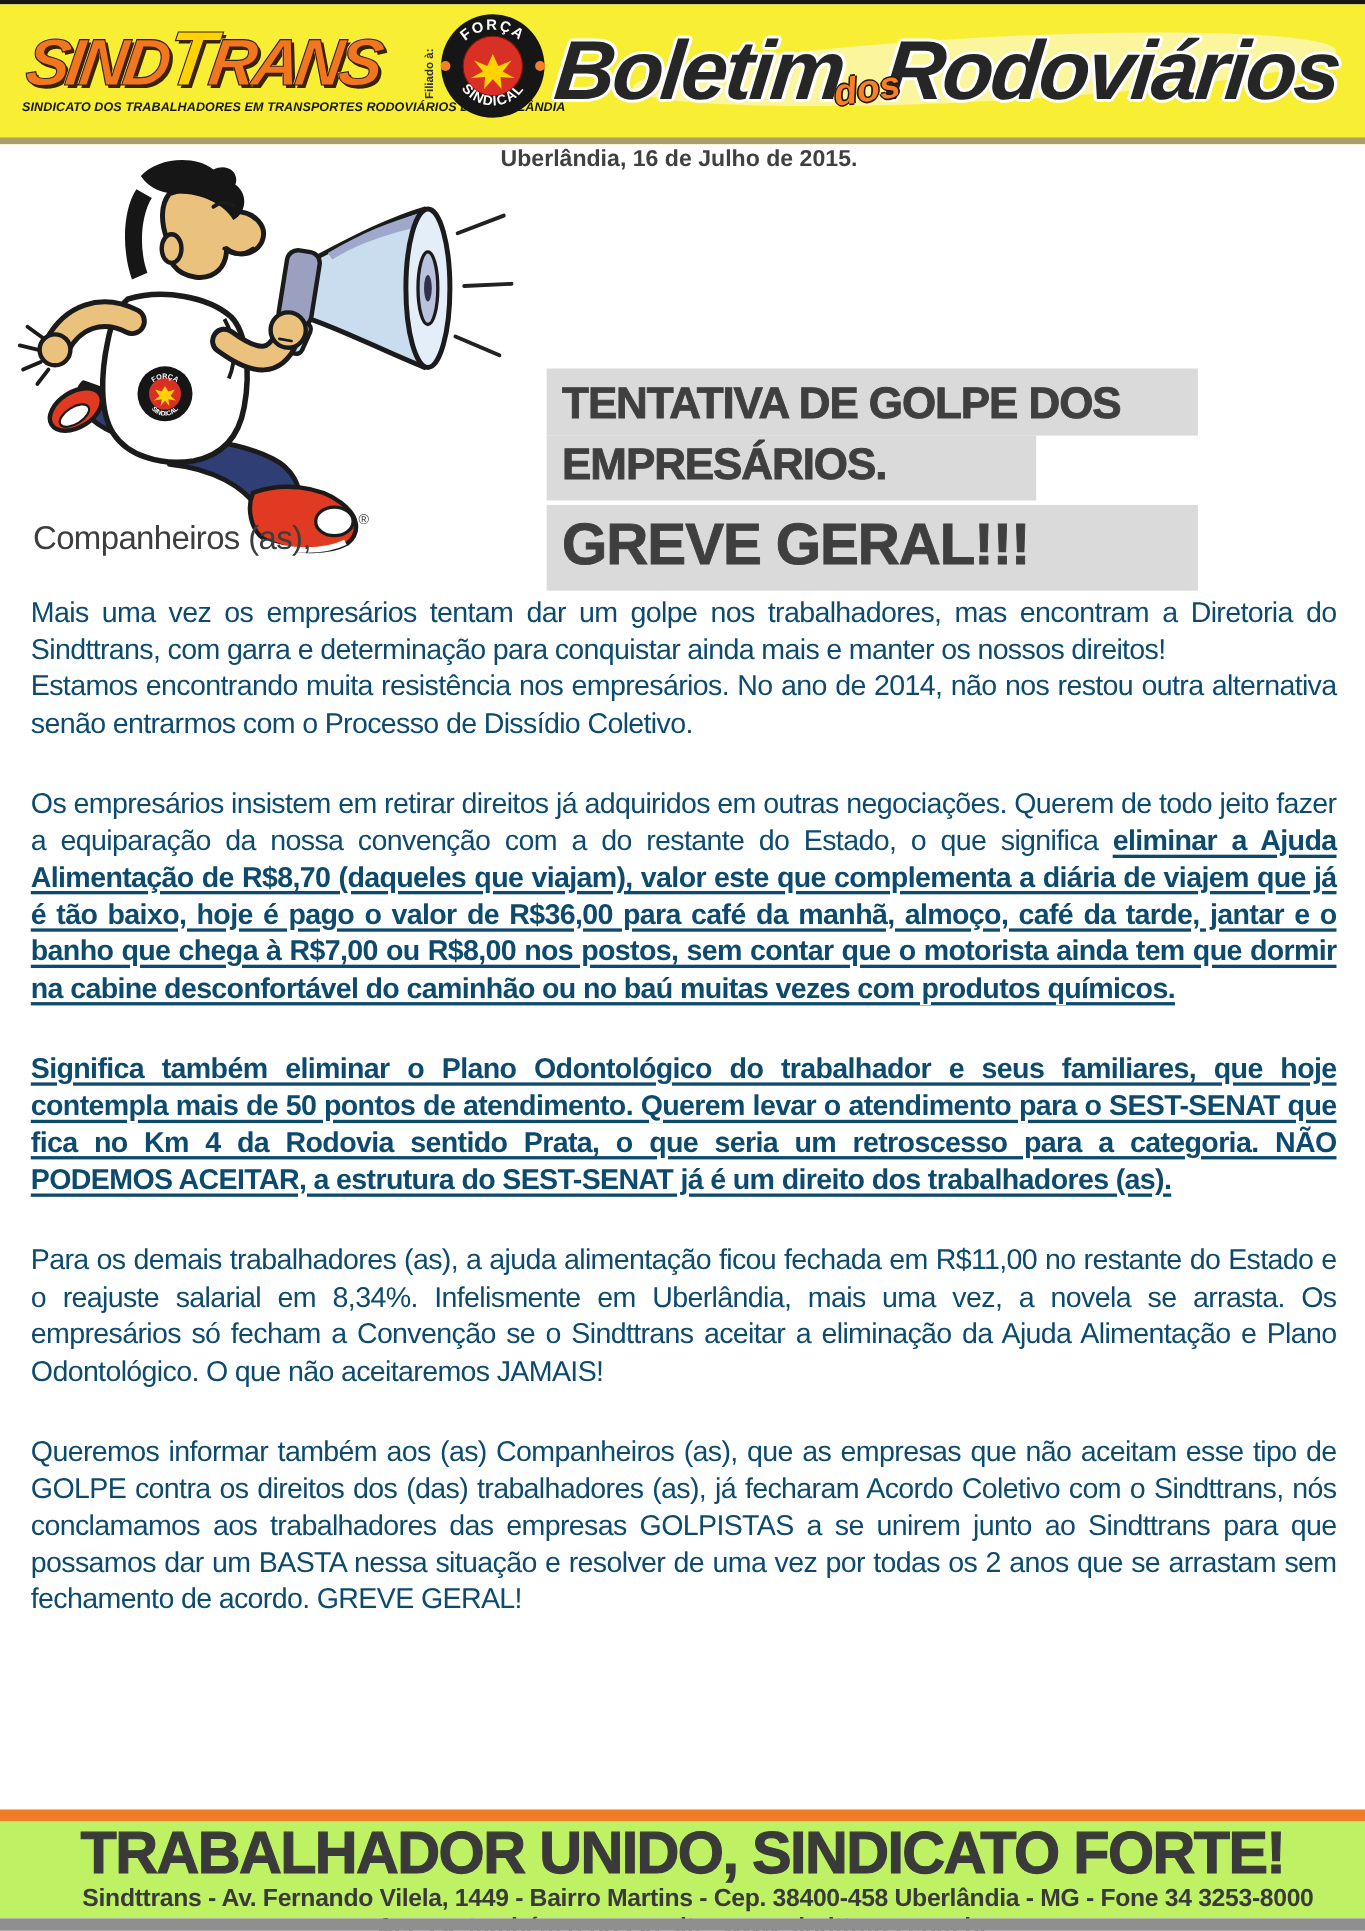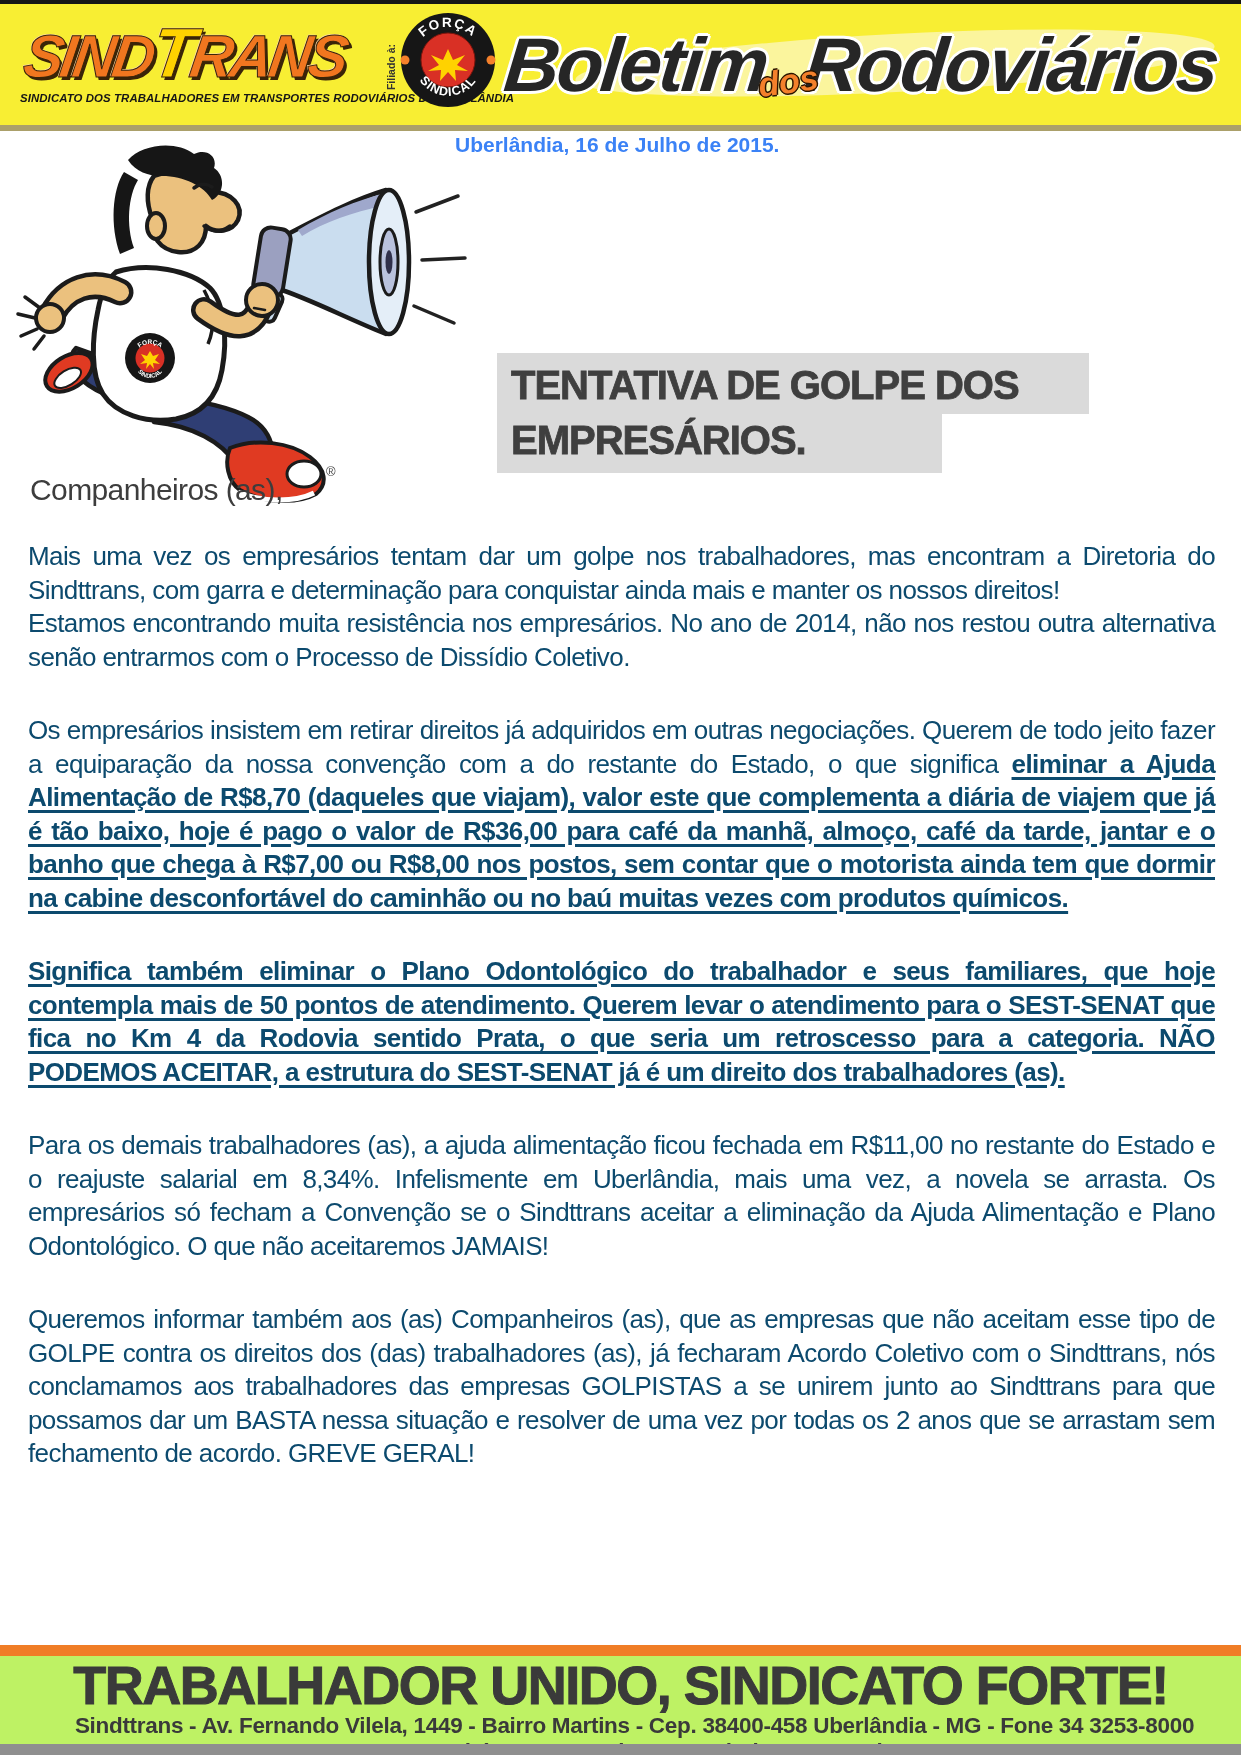--- a/index.html
+++ b/index.html
@@ -37,33 +37,33 @@
     font-size:76px;font-weight:bold;font-style:italic;letter-spacing:-2.5px;line-height:1;color:#262626;
     transform:skewX(-6deg);
     text-shadow:-3px 0 #fff,3px 0 #fff,0 -3px #fff,0 3px #fff,-2px -2px #fff,2px 2px #fff,-2px 2px #fff,2px -2px #fff;
   }
   .title-dos{
     font-size:34px;font-weight:bold;font-style:italic;color:#f4802b;line-height:1;
     margin:0 -14px 0 -8px;transform:translateY(16px) rotate(-8deg);z-index:2;position:relative;
     text-shadow:-1.5px 0 #2b1500,1.5px 0 #2b1500,0 -1.5px #2b1500,0 1.5px #2b1500;
   }
   
-  .date-line{position:absolute;left:455px;top:133px;font-size:21px;font-weight:bold;color:#3b82f6;}
+  .date-line{position:absolute;left:455px;top:133px;font-size:21px;font-weight:bold;color:#404040;}
   .cartoon{position:absolute;left:8px;top:142px;}
   .headline{
     position:absolute;left:512px;top:183px;width:600px;
     font-size:40px;font-weight:bold;line-height:51px;letter-spacing:-1px;color:#282828;
     -webkit-text-stroke:0.8px #282828;
   }
   .highlight-box{position:absolute;left:497px;top:335px;}
   .hl-line{
     background:#dadada;color:#3f3f3f;font-weight:bold;letter-spacing:-1px;
     -webkit-text-stroke:0.8px #3f3f3f;
   }
-  .hl-1{width:578px;font-size:40px;line-height:49px;padding:8px 0 4px 14px;margin-top:18px;}
+  .hl-1{width:578px;font-size:40px;line-height:49px;padding:8px 0 4px 14px;}
   .hl-2{width:415px;font-size:40px;line-height:49px;padding:2px 16px 8px 14px;}
   .hl-3{width:578px;font-size:53px;line-height:62px;padding:6px 0 10px 14px;margin-top:4px;}
   .salutation{position:absolute;left:30px;top:473px;font-size:30px;letter-spacing:-0.6px;}
   
   .body-text{
     position:absolute;left:28px;top:540px;width:1187px;
     font-size:26px;line-height:33.5px;letter-spacing:-0.6px;text-align:justify;color:#0c4a6e;
   }
   .para{margin:40px 0 0 0;}
   .para.first, .para.tight{margin-top:0;}
@@ -195,20 +195,21 @@
     <path d="M196,168 C226,190 242,188 252,166" fill="none" stroke="#ebc17e" stroke-width="17" stroke-linecap="round"></path>
     <circle cx="254" cy="158" r="16" fill="#ebc17e" stroke="#1b1b1b" stroke-width="4"></circle>
     <path d="M246,166 l11,2 M246,172 l10,3" stroke="#1b1b1b" stroke-width="2.5" stroke-linecap="round"></path>
     <text x="318" y="334" font-size="13" fill="#444">®</text>
   </svg>
 
 
   <div class="highlight-box">
     <div class="hl-line hl-1">TENTATIVA DE GOLPE DOS</div>
     <div class="hl-line hl-2">EMPRESÁRIOS.</div>
+    <div class="hl-line hl-3">GREVE GERAL!!!</div>
   </div>
 
   <div class="salutation">Companheiros (as),</div>
 
   <div class="body-text">
     <p class="para first"><span>Mais uma vez os empresários tentam dar um golpe nos trabalhadores, mas encontram a Diretoria do Sindttrans, com garra e determinação para conquistar ainda mais e manter os nossos direitos!</span></p>
     <p class="para tight"><span>Estamos encontrando muita resistência nos empresários. No ano de 2014, não nos restou outra alternativa senão entrarmos com o Processo de Dissídio Coletivo.</span></p>
     <p class="para"><span>Os empresários insistem em retirar direitos já adquiridos em outras negociações. Querem de todo jeito fazer a equiparação da nossa convenção com a do restante do Estado, o que significa </span><span class="emph">eliminar a Ajuda Alimentação de R$8,70 (daqueles que viajam), valor este que complementa a diária de viajem que já é tão baixo, hoje é pago o valor de R$36,00 para café da manhã, almoço, café da tarde, jantar e o banho que chega à R$7,00 ou R$8,00 nos postos, sem contar que o motorista ainda tem que dormir na cabine desconfortável do caminhão ou no baú muitas vezes com produtos químicos. </span></p>
     <p class="para"><span class="emph">Significa também eliminar o Plano Odontológico do trabalhador e seus familiares, que hoje contempla mais de 50 pontos de atendimento. Querem levar o atendimento para o SEST-SENAT que fica no Km 4 da Rodovia sentido Prata, o que seria um retroscesso para a categoria. NÃO PODEMOS ACEITAR, a estrutura do SEST-SENAT já é um direito dos trabalhadores (as). </span></p>
     <p class="para"><span>Para os demais trabalhadores (as), a ajuda alimentação ficou fechada em R$11,00 no restante do Estado e o reajuste salarial em 8,34%. Infelismente em Uberlândia, mais uma vez, a novela se arrasta. Os empresários só fecham a Convenção se o Sindttrans aceitar a eliminação da Ajuda Alimentação e Plano Odontológico. O que não aceitaremos JAMAIS!</span></p>

